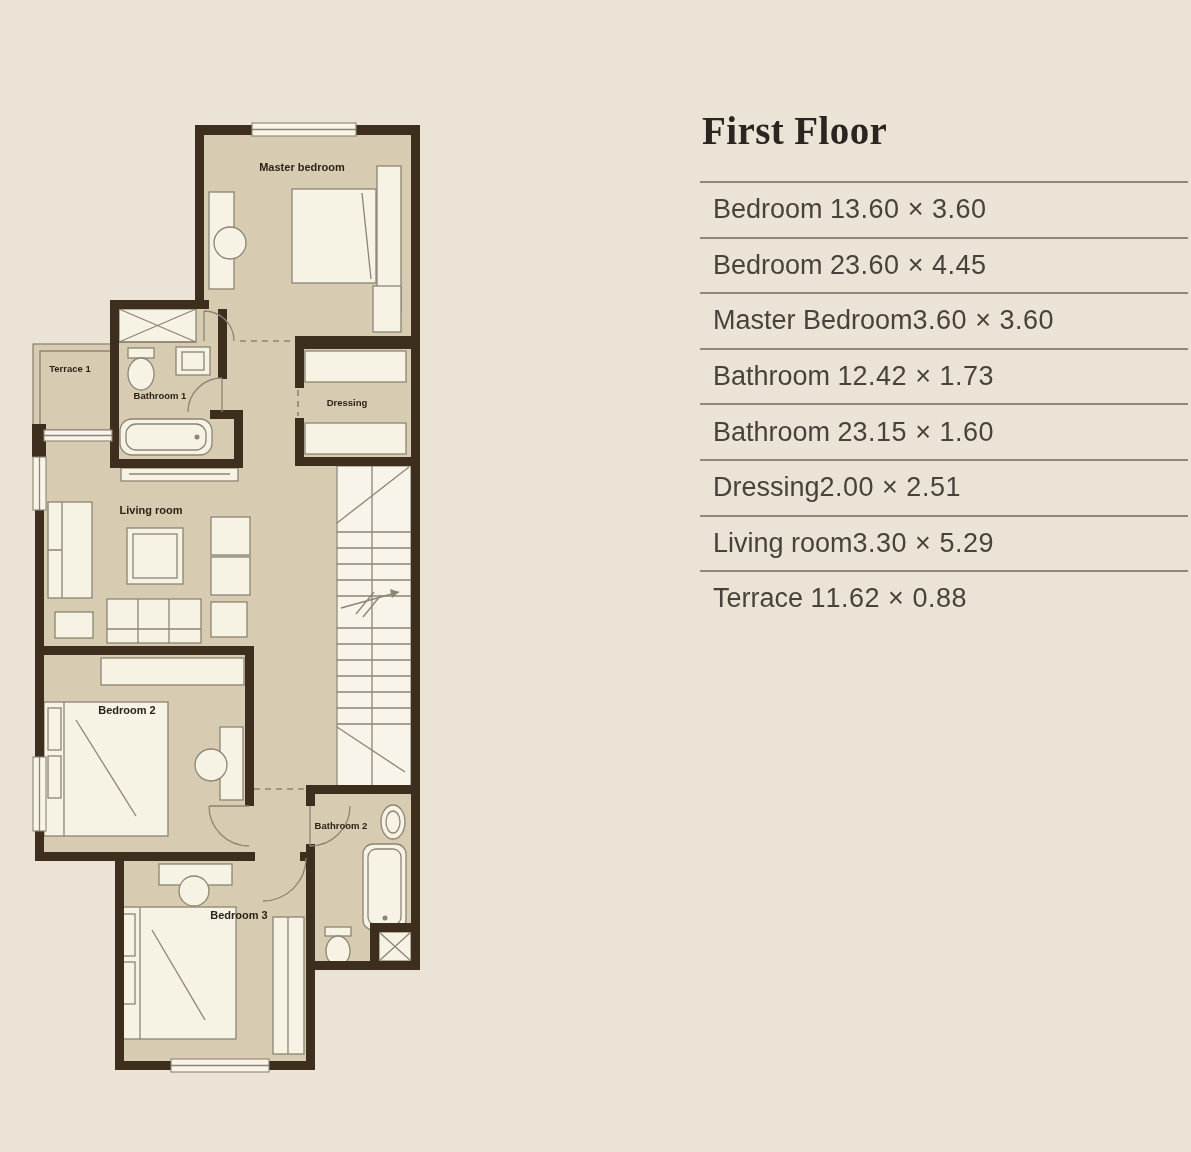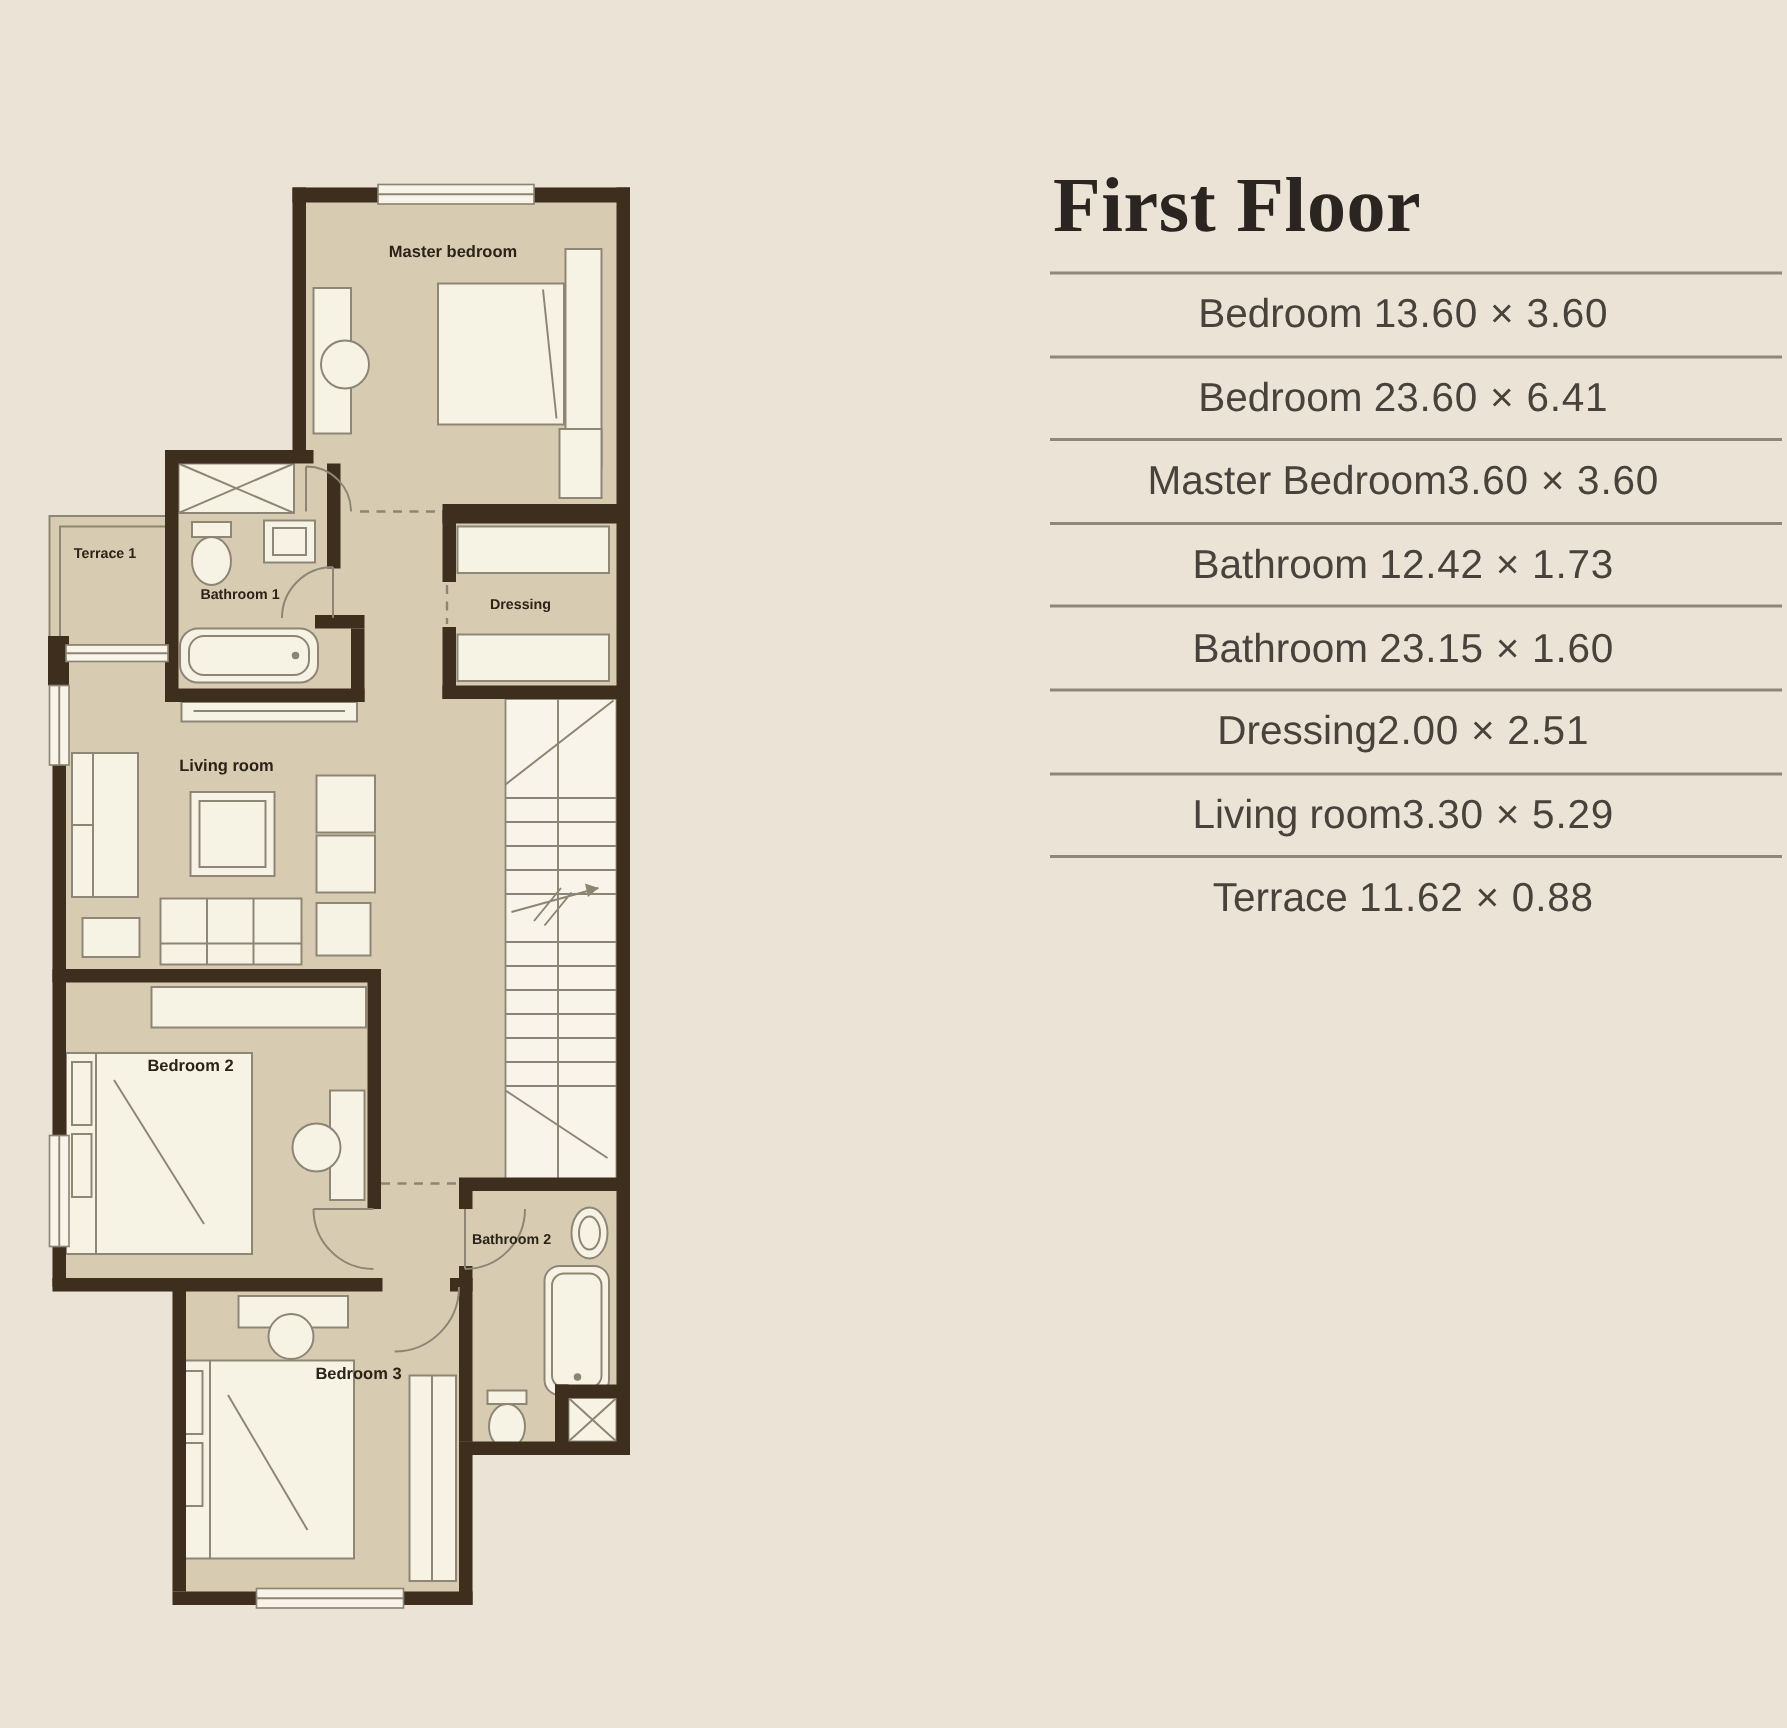--- a/index.html
+++ b/index.html
@@ -6,23 +6,23 @@
     --bg:#ebe4d6; --wall:#3e2e1e; --room:#d7ccb2; --furn:#f6f2e4; --win:#f8f4e9;
     --line:#8d8574; --ink:#2c2318; --text:#47433c; --rule:#8e887b; --title:#2a2520;
   }
   *{margin:0;padding:0;box-sizing:border-box}
   html,body{width:1191px;height:1152px;overflow:hidden}
   body{background:var(--bg);font-family:"Liberation Sans",sans-serif}
   .stage{position:relative;width:1191px;height:1152px;background:var(--bg)}
   .plan-svg{position:absolute;left:0;top:0}
   .panel{position:absolute;left:700px;top:0;width:488px}
   .title{position:absolute;left:2px;top:108px;font-family:"Liberation Serif",serif;
-         font-weight:700;font-size:52px;letter-spacing:.4px;color:var(--title);white-space:nowrap}
+         font-weight:700;font-size:39px;letter-spacing:.4px;color:var(--title);white-space:nowrap}
   .dims-table{position:absolute;left:0;top:181px;width:488px}
-  .row{height:55.6px;display:flex;align-items:center;justify-content:center;
+  .row{height:55.6px;display:flex;align-items:center;justify-content:flex-start;
        border-top:2px solid var(--rule);padding:0 30px 0 13px;
        font-size:27px;color:var(--text)}
   .cell-size{letter-spacing:.5px;white-space:nowrap}
   .lbl{font-family:"Liberation Sans",sans-serif;font-weight:700;font-size:11px;
        fill:var(--ink);text-anchor:middle}
   .lbl-sm{font-size:9.5px}
   .furn{fill:var(--furn);stroke:var(--line);stroke-width:1.3}
   .thin{fill:none;stroke:var(--line);stroke-width:1.3}
   .wall{fill:var(--wall)}
   .winr{fill:var(--win);stroke:var(--line);stroke-width:1.1}
@@ -199,21 +199,21 @@
 
   <div class="panel">
     <h1 class="title">First Floor</h1>
     <div class="dims-table">
       <div class="row">
         <span class="cell-label">Bedroom 1</span>
         <span class="cell-size">3.60 × 3.60</span>
       </div>
       <div class="row">
         <span class="cell-label">Bedroom 2</span>
-        <span class="cell-size">3.60 × 6.41</span>
+        <span class="cell-size">3.60 × 4.45</span>
       </div>
       <div class="row">
         <span class="cell-label">Master Bedroom</span>
         <span class="cell-size">3.60 × 3.60</span>
       </div>
       <div class="row">
         <span class="cell-label">Bathroom 1</span>
         <span class="cell-size">2.42 × 1.73</span>
       </div>
       <div class="row">

